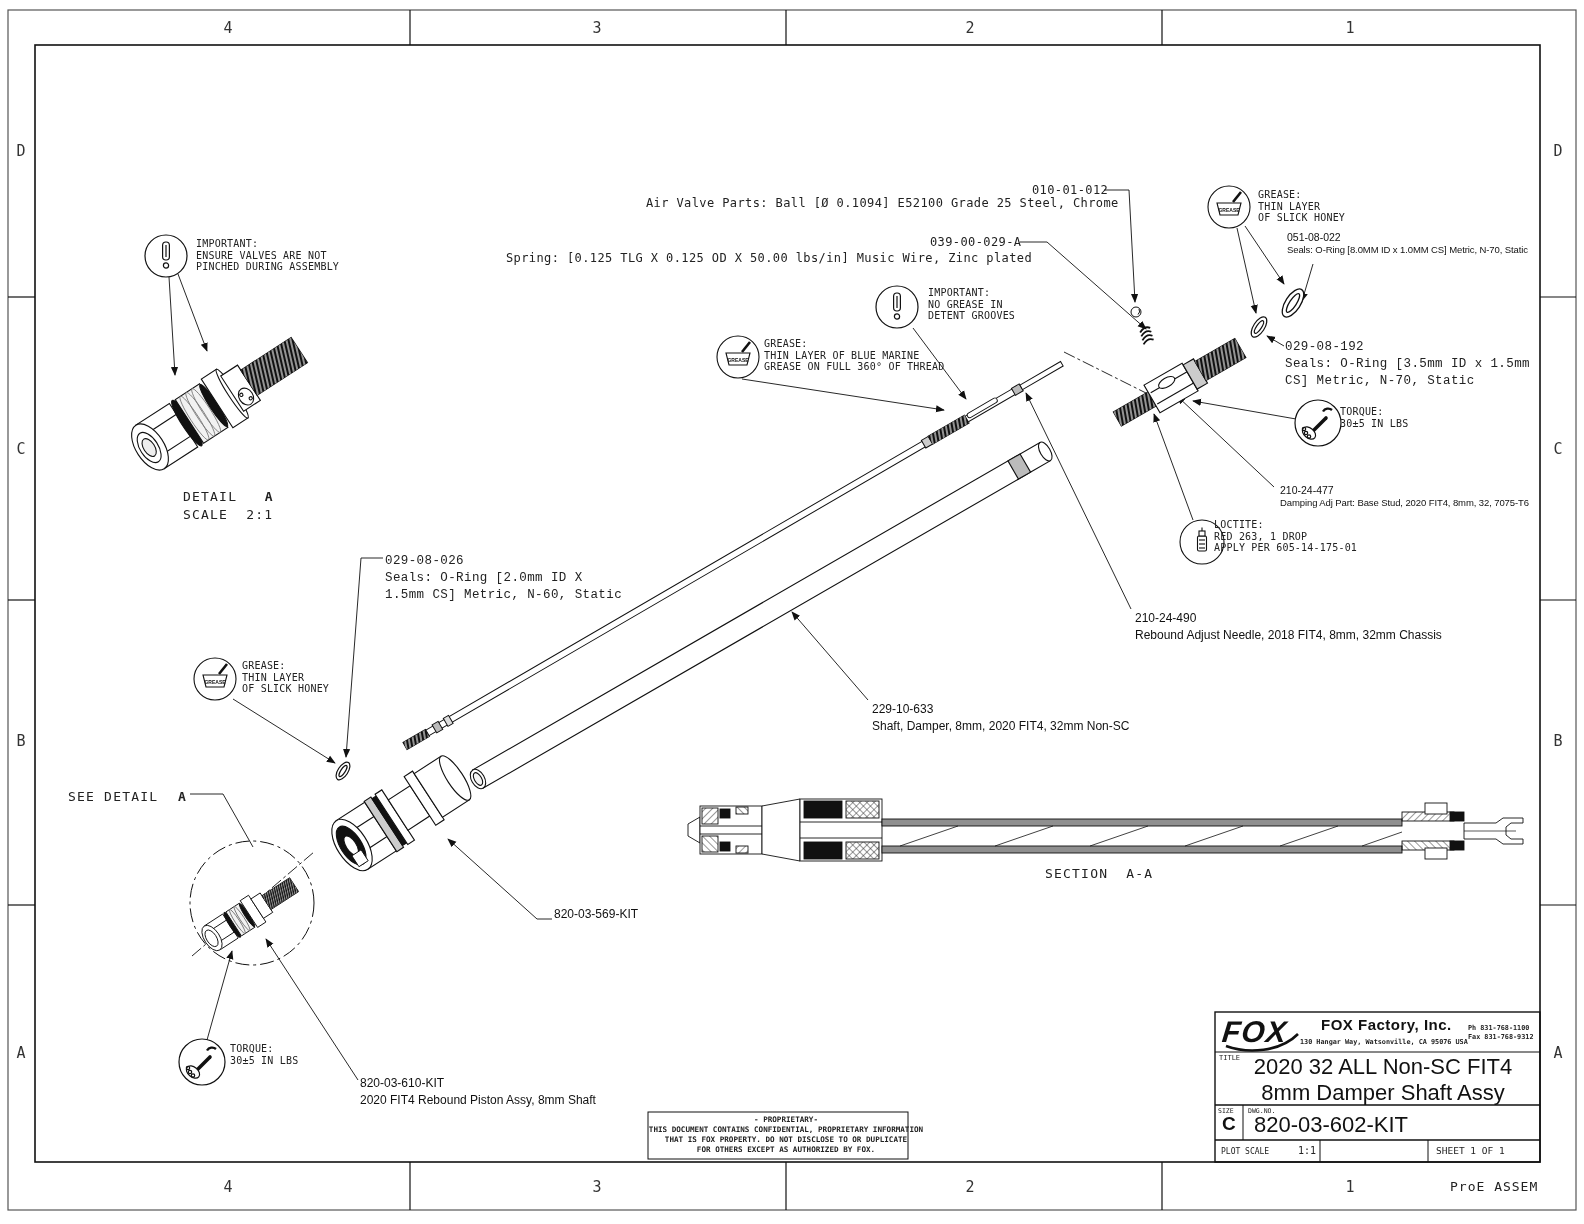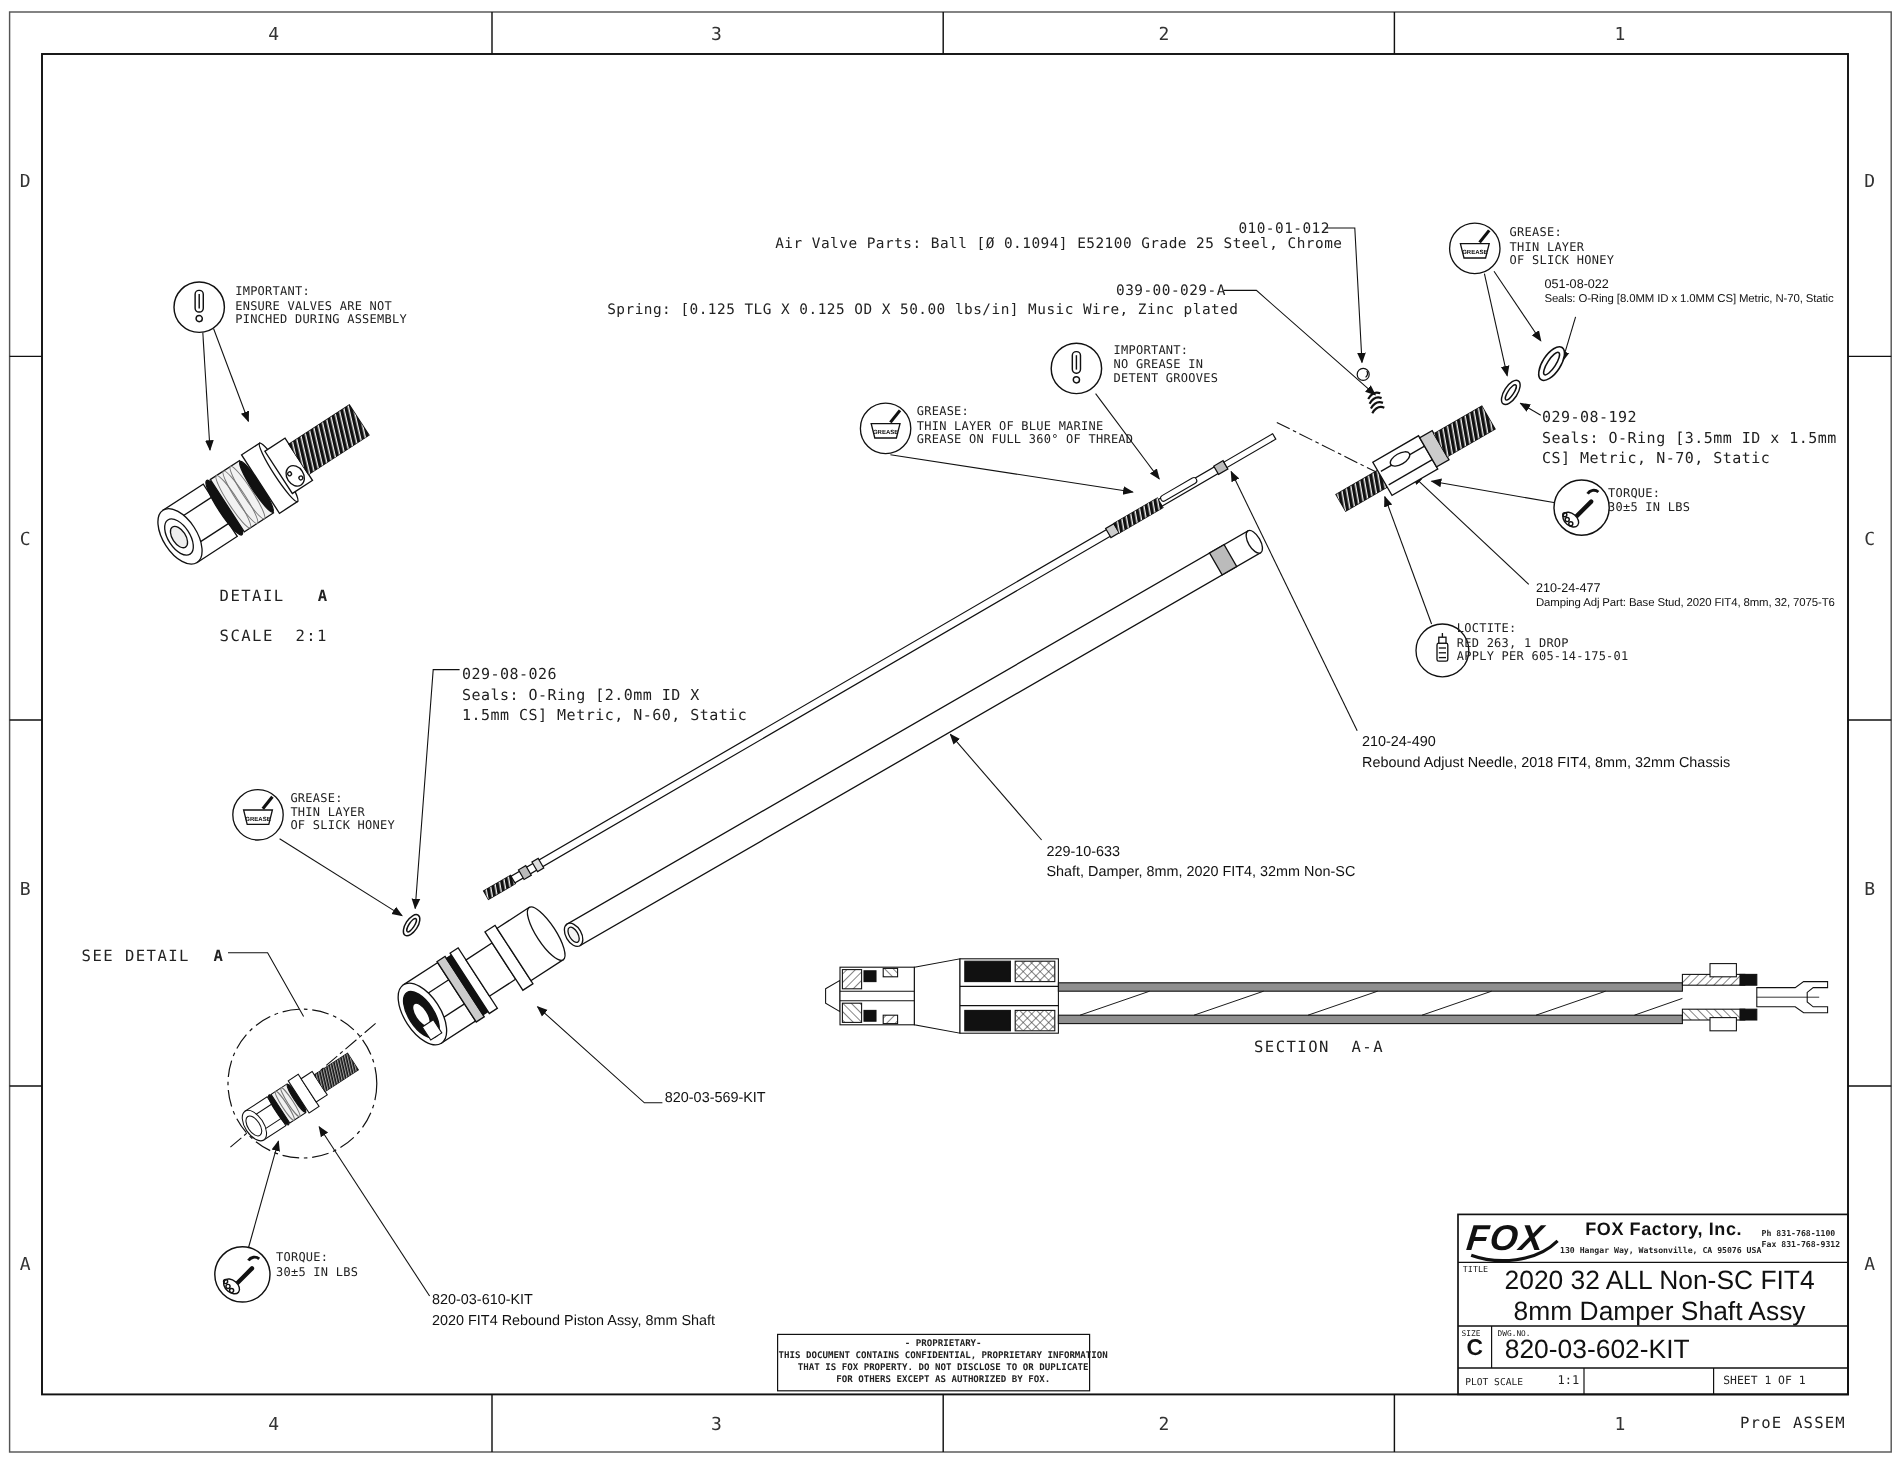--- a/index.html
+++ b/index.html
@@ -2,21 +2,21 @@
 <html><head>
 <meta charset="utf-8">
 <style>
   html,body{margin:0;padding:0;background:#fff;}
   body{width:1584px;height:1224px;position:relative;overflow:hidden;
        font-family:"DejaVu Sans Mono",monospace;color:#1a1a1a;}
   .abs{position:absolute;}
   svg{position:absolute;left:0;top:0;}
   .cad{font-family:"DejaVu Sans Mono",monospace;color:#222;}
   .cad12{font-size:12px;line-height:15.5px;letter-spacing:.4px;white-space:pre-line;}
-  .cad125{font-size:12.5px;line-height:17px;letter-spacing:.4px;white-space:pre-line;}
+  .cad125{font-size:12.5px;line-height:17px;letter-spacing:.4px;white-space:pre-line;font-family:Liberation Mono, monospace;}
   .cad10{font-size:10px;line-height:11.5px;letter-spacing:.2px;white-space:pre-line;}
   .cad13{font-size:13px;letter-spacing:1.2px;white-space:pre;}
   .myr{font-family:"Liberation Sans",sans-serif;color:#111;}
   .myr12{font-size:12px;line-height:17px;}
   .myr105{font-size:10.5px;line-height:14px;}
   .myr95{font-size:9.5px;letter-spacing:-.1px;}
   .zone{font-size:15px;color:#333;width:20px;text-align:center;}
   .bold{font-weight:bold;}
   .nowrap{white-space:nowrap;}
   .tb-title{font-family:"Liberation Sans",sans-serif;font-size:22px;color:#111;
@@ -408,21 +408,21 @@
 30±5 IN LBS</div>
 <div class="abs cad cad10" style="left:230px;top:1043px;">TORQUE:
 30±5 IN LBS</div>
 <div class="abs cad cad10" style="left:1214px;top:519px;">LOCTITE:
 RED 263, 1 DROP
 APPLY PER 605-14-175-01</div>
 
 <div class="abs" style="left:183px;top:486px;">
   <span class="cad cad13">DETAIL</span>
   <span class="cad cad13 bold" style="margin-left:18px;">A</span>
-  <div class="cad cad13" style="margin-top:18px;">SCALE  2:1</div>
+  <div class="cad cad13" style="margin-top:2px;">SCALE  2:1</div>
 </div>
 <div class="abs" style="left:68px;top:786px;">
   <span class="cad cad13">SEE DETAIL</span>
   <span class="cad cad13 bold" style="margin-left:10px;">A</span>
 </div>
 <div class="abs cad cad13" style="left:1045px;top:866px;">SECTION  A-A</div>
 
 <div class="abs cad prop" style="left:648px;top:1115px;">- PROPRIETARY-
 THIS DOCUMENT CONTAINS CONFIDENTIAL, PROPRIETARY INFORMATION
 THAT IS FOX PROPERTY.  DO NOT DISCLOSE TO OR DUPLICATE

